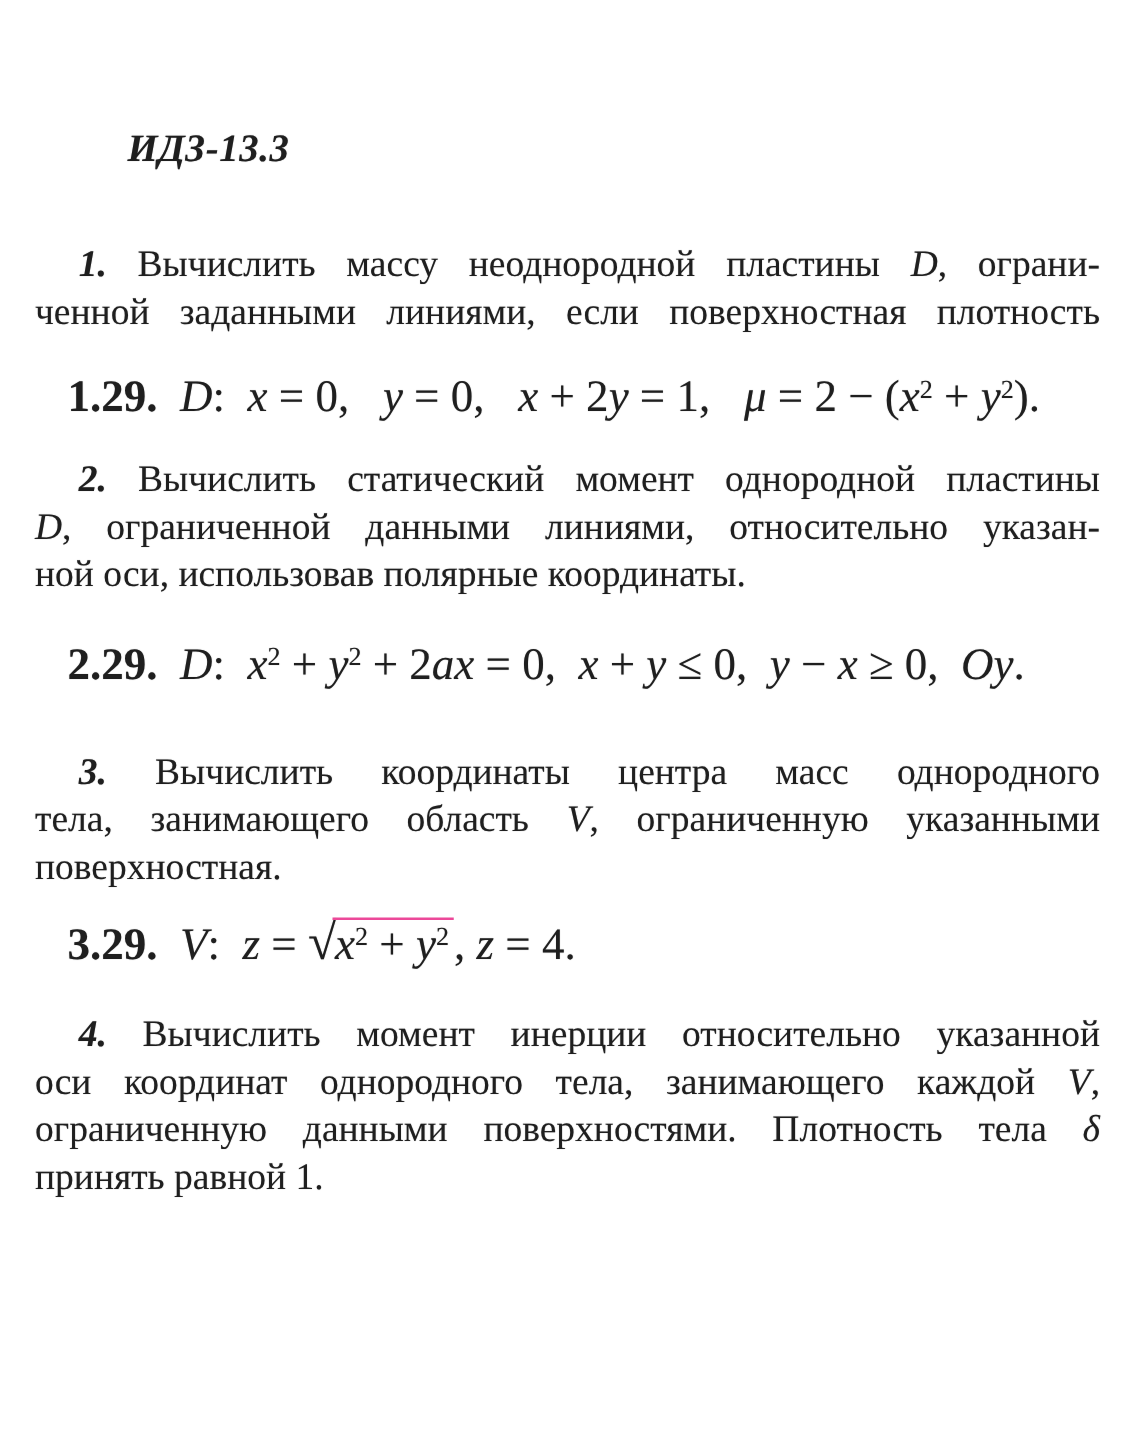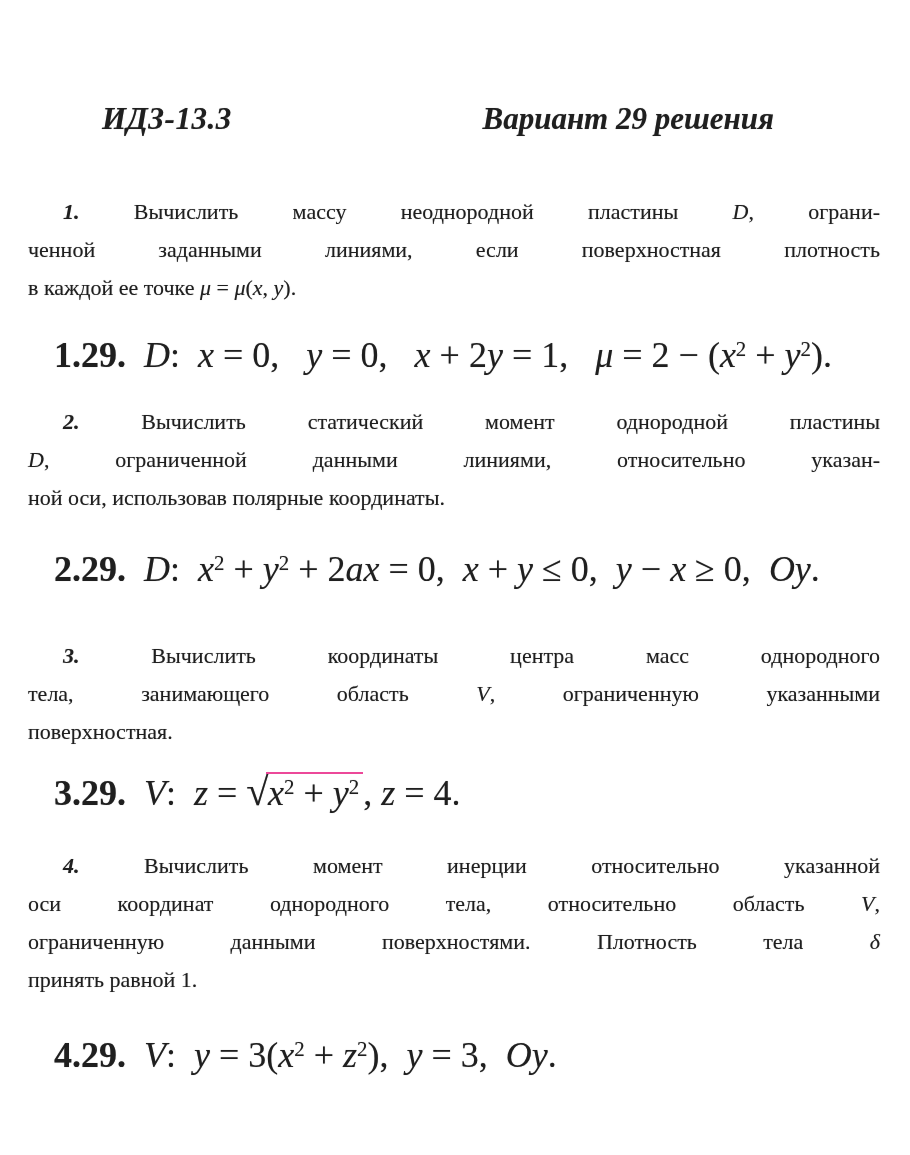--- a/index.html
+++ b/index.html
@@ -18,21 +18,21 @@
     margin-top: 100px;
     display: flex;
     font-size: 31px;
     line-height: 38px;
     font-weight: bold;
     font-style: italic;
   }
   .header .left  { margin-left: 74px; letter-spacing: 0.5px; }
   .header .right { margin-left: auto; margin-right: 106px; }
 
-  .statement { font-size: 22px; line-height: 38px; }
+  .statement { font-size: 30px; line-height: 38px; }
   .line { min-height: 38px; }
   .line.just { text-align: justify; text-align-last: justify; }
   .line.first { text-indent: 35px; }
 
   .formula {
     font-size: 36px;
     line-height: 40px;
     white-space: pre;
     padding-left: 26px;
   }
@@ -63,28 +63,26 @@
     line-height: 1.05;
   }
 </style>
 </head>
 <body>
 
 <div class="page">
 
   <div class="header">
     <span class="left">ИДЗ-13.3</span>
-    <span class="right">Вариант 29 решения</span>
   </div>
 
   <section class="problem">
     <div class="statement m-top">
       <div class="line just first"><span class="t-bi">1.</span><span> Вычислить массу неоднородной пластины </span><span class="t-i">D</span><span>, ограни-</span></div>
       <div class="line just"><span>ченной заданными линиями, если поверхностная плотность</span></div>
-      <div class="line"><span>в каждой ее точке </span><span class="t-i">μ</span><span> = </span><span class="t-i">μ</span><span>(</span><span class="t-i">x</span><span>, </span><span class="t-i">y</span><span>).</span></div>
     </div>
     <div class="formula f1"><span class="t-b">1.29.</span><span>  </span><span class="t-i">D</span><span>:  </span><span class="t-i">x</span><span> = 0,   </span><span class="t-i">y</span><span> = 0,   </span><span class="t-i">x</span><span> + 2</span><span class="t-i">y</span><span> = 1,   </span><span class="t-i">μ</span><span> = 2 − (</span><span class="t-i">x</span><span class="t-sup">2</span><span> + </span><span class="t-i">y</span><span class="t-sup">2</span><span>).</span></div>
   </section>
 
   <section class="problem">
     <div class="statement p2">
       <div class="line just first"><span class="t-bi">2.</span><span> Вычислить статический момент однородной пластины</span></div>
       <div class="line just"><span class="t-i">D</span><span>, ограниченной данными линиями, относительно указан-</span></div>
       <div class="line"><span>ной оси, использовав полярные координаты.</span></div>
     </div>
@@ -96,20 +94,19 @@
       <div class="line just first"><span class="t-bi">3.</span><span> Вычислить координаты центра масс однородного</span></div>
       <div class="line just"><span>тела, занимающего область </span><span class="t-i">V</span><span>, ограниченную указанными</span></div>
       <div class="line"><span>поверхностная.</span></div>
     </div>
     <div class="formula f3"><span class="t-b">3.29.</span><span>  </span><span class="t-i">V</span><span>:  </span><span class="t-i">z</span><span> = </span><span class="sqrt"><span class="radical">√</span><span class="radicand"><span class="t-i">x</span><span class="t-sup">2</span><span> + </span><span class="t-i">y</span><span class="t-sup">2</span></span></span><span>, </span><span class="t-i">z</span><span> = 4.</span></div>
   </section>
 
   <section class="problem">
     <div class="statement p4">
       <div class="line just first"><span class="t-bi">4.</span><span> Вычислить момент инерции относительно указанной</span></div>
-      <div class="line just"><span>оси координат однородного тела, относительно область </span><span class="t-i">V</span><span>,</span></div>
+      <div class="line just"><span>оси координат однородного тела, занимающего каждой </span><span class="t-i">V</span><span>,</span></div>
       <div class="line just"><span>ограниченную данными поверхностями. Плотность тела </span><span class="t-i">δ</span></div>
       <div class="line"><span>принять равной 1.</span></div>
     </div>
-    <div class="formula f4"><span class="t-b">4.29.</span><span>  </span><span class="t-i">V</span><span>:  </span><span class="t-i">y</span><span> = 3(</span><span class="t-i">x</span><span class="t-sup">2</span><span> + </span><span class="t-i">z</span><span class="t-sup">2</span><span>),  </span><span class="t-i">y</span><span> = 3,  </span><span class="t-i">Oy</span><span>.</span></div>
   </section>
 
 </div>
 
 </body></html>

